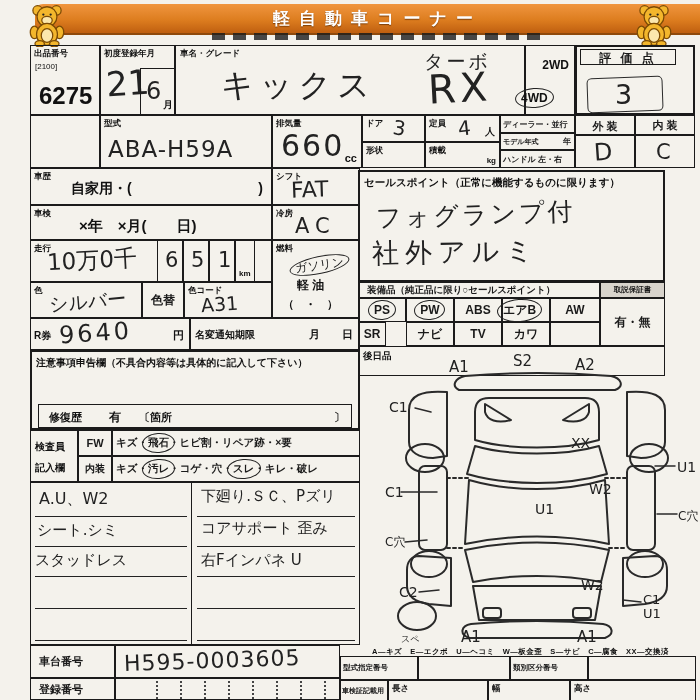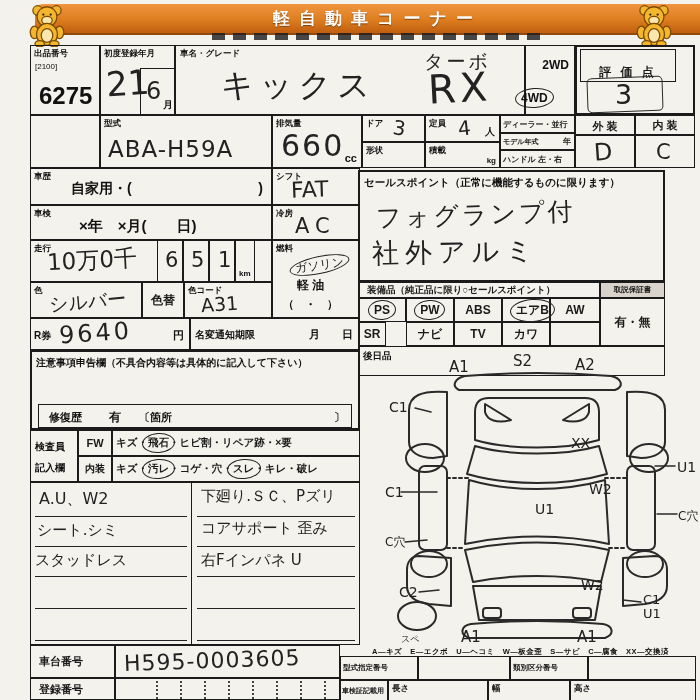--- a/index.html
+++ b/index.html
@@ -82,21 +82,21 @@
     <span class="lb" style="left:4px;top:3px">車名・グレード</span>
     <span class="hd" style="left:45px;top:23px;font-size:32px;letter-spacing:6px">キックス</span>
     <span class="hd" style="left:248px;top:6px;font-size:19px;letter-spacing:3px">ターボ</span>
     <span class="hd" style="left:252px;top:22px;font-size:40px;letter-spacing:4px;transform:rotate(-3deg)">RX</span>
   </div>
   <div class="cell" style="left:525px;top:45px;width:50px;height:70px">
     <span class="pb" style="right:5px;top:12px;font-size:12px">2WD</span>
     <span class="pb circ" style="right:5px;top:42px;font-size:12px">4WD</span>
   </div>
   <div class="cell" style="left:575px;top:45px;width:120px;height:70px;border-width:2px">
-    <div class="cell" style="left:3px;top:2px;width:96px;height:33px;border-width:1.8px;display:flex;align-items:flex-end;justify-content:center">
+    <div class="cell" style="left:3px;top:2px;width:96px;height:16px;border-width:1.8px;display:flex;align-items:flex-start;justify-content:center">
       <span style="font-weight:bold;font-size:12px;letter-spacing:3px">評 価 点</span>
     </div>
     <div class="sketch" style="left:10px;top:30px;width:74px;height:33px"></div>
     <span class="hd" style="left:38px;top:34px;font-size:27px">3</span>
   </div>
 
   <div class="cell" style="left:30px;top:115px;width:70px;height:53px"></div>
   <div class="cell" style="left:100px;top:115px;width:172px;height:53px">
     <span class="lb" style="left:3px;top:3px">型式</span>
     <span class="hd" style="left:7px;top:22px;font-size:23px;letter-spacing:1px">ABA-H59A</span>
@@ -290,21 +290,21 @@
   </div>
   <div class="cell" style="left:358px;top:298px;width:48px;height:24px;display:flex;align-items:center;justify-content:center">
       <span class="circ" style="font-weight:bold;font-size:12px">PS</span>
     </div>
   <div class="cell" style="left:406px;top:298px;width:48px;height:24px;display:flex;align-items:center;justify-content:center">
       <span class="circ" style="font-weight:bold;font-size:12px">PW</span>
     </div>
   <div class="cell" style="left:454px;top:298px;width:48px;height:24px;display:flex;align-items:center;justify-content:center">
       <span style="font-weight:bold;font-size:12px">ABS</span>
     </div>
-  <div class="cell" style="left:502px;top:298px;width:48px;height:24px;display:flex;align-items:center;justify-content:flex-end">
+  <div class="cell" style="left:502px;top:298px;width:48px;height:24px;display:flex;align-items:center;justify-content:flex-start">
       <span class="circ" style="font-weight:bold;font-size:12px">エアB</span>
     </div>
   <div class="cell" style="left:550px;top:298px;width:50px;height:24px;display:flex;align-items:center;justify-content:center">
       <span style="font-weight:bold;font-size:12px">AW</span>
     </div>
   <div class="cell" style="left:358px;top:322px;width:28px;height:24px;display:flex;align-items:center;justify-content:center">
       <span style="font-weight:bold;font-size:12px">SR</span>
     </div>
   <div class="cell" style="left:406px;top:322px;width:48px;height:24px;display:flex;align-items:center;justify-content:center">
       <span style="font-weight:bold;font-size:12px">ナビ</span>

